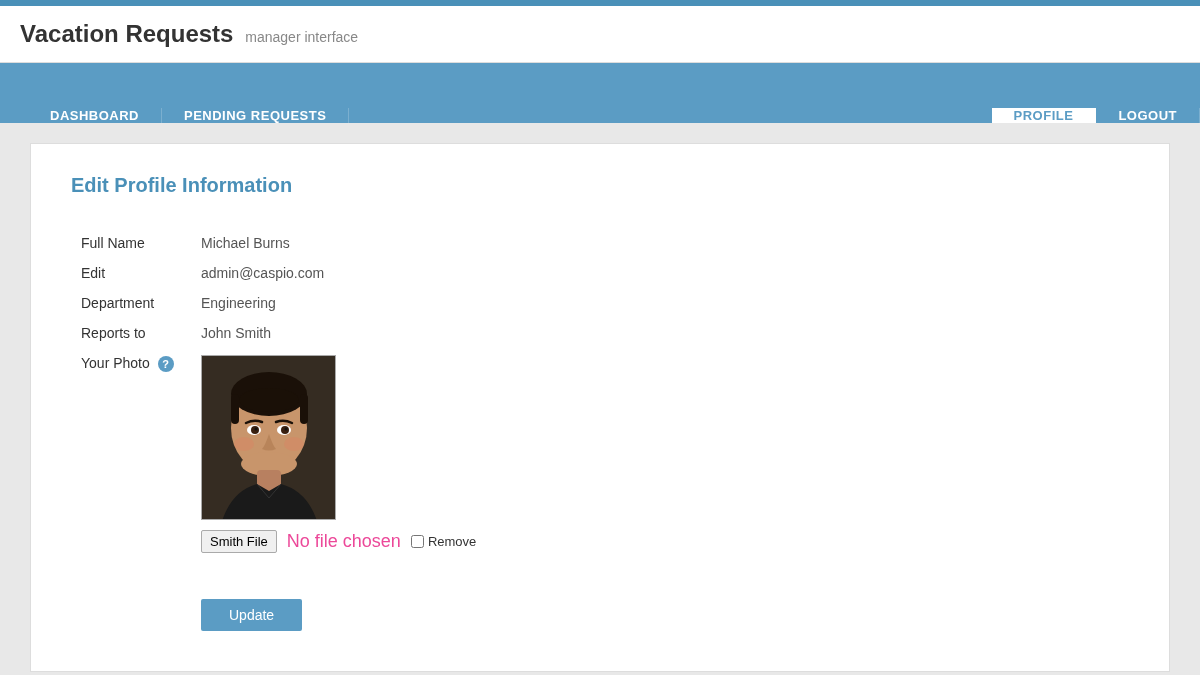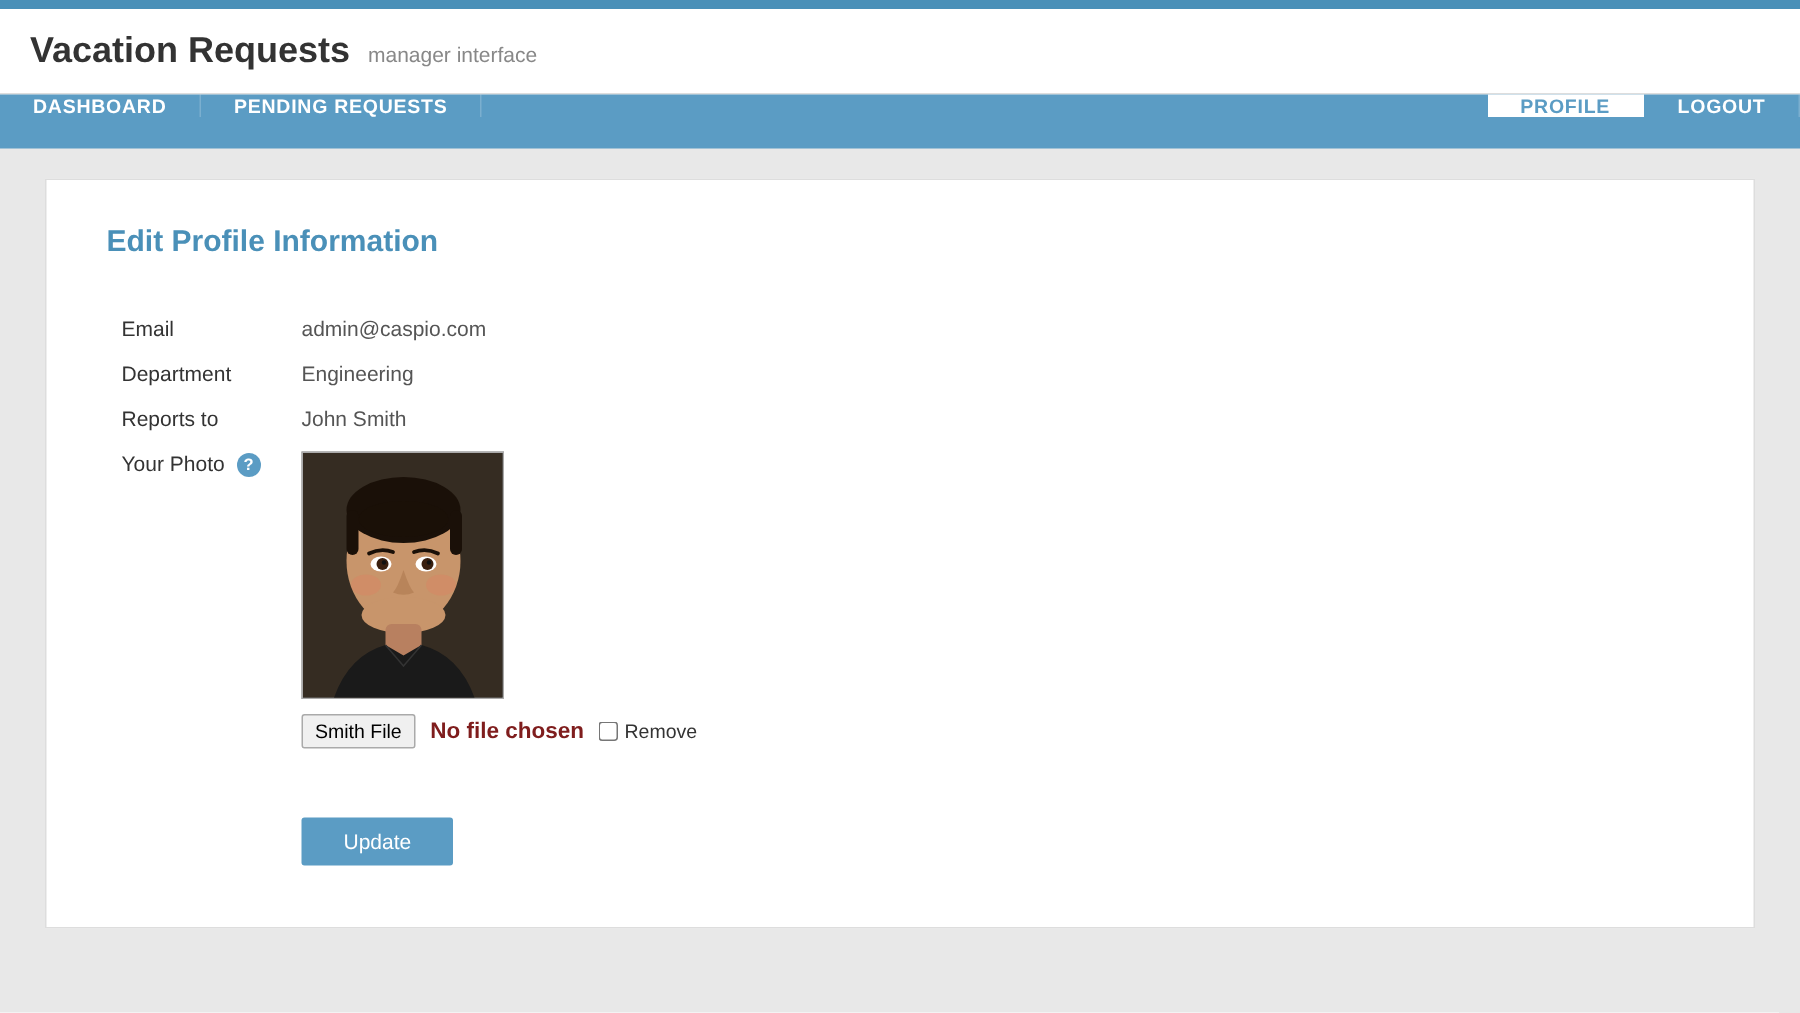--- a/index.html
+++ b/index.html
@@ -35,22 +35,23 @@
       font-size: 14px;
       font-weight: normal;
       color: #888;
       margin-left: 8px;
     }
 
     
     #navbar {
       background: #5b9cc4;
       display: flex;
-      align-items: flex-start;
-      height: 36px;
+      align-items: flex-end;
+      height: 60px;
+      padding-left: 28px;
     }
 
     .nav-item {
       display: flex;
       align-items: center;
       padding: 0 22px;
       color: #fff;
       font-size: 13px;
       font-weight: bold;
       cursor: pointer;
@@ -158,23 +159,22 @@
     .file-input-btn {
       padding: 3px 8px;
       font-size: 13px;
       border: 1px solid #aaa;
       background: #f0f0f0;
       cursor: pointer;
       border-radius: 2px;
     }
 
     .file-input-text {
-      font-size: 15px;
-      color: #7f1d1d;
-      font-weight: bold;
+      font-size: 18px;
+      color: #ec4899;
     }
 
     .remove-checkbox-label {
       display: flex;
       align-items: center;
       gap: 4px;
       font-size: 13px;
       color: #333;
       cursor: pointer;
     }
@@ -209,22 +209,26 @@
   <a class="nav-item">LOGOUT</a>
 </nav>
 
 <div id="main-content">
   <div id="content-card">
 
     <h2 id="page-title">Edit Profile Information</h2>
 
     <table class="form-table">
       <tbody>
+          <tr>
+        <td class="label-cell">Full Name</td>
+        <td class="value-cell">Michael Burns</td>
+      </tr>
       <tr>
-        <td class="label-cell">Email</td>
+        <td class="label-cell">Edit</td>
         <td class="value-cell">admin@caspio.com</td>
       </tr>
       <tr>
         <td class="label-cell">Department</td>
         <td class="value-cell">Engineering</td>
       </tr>
       <tr>
         <td class="label-cell">Reports to</td>
         <td class="value-cell">John Smith</td>
       </tr>

